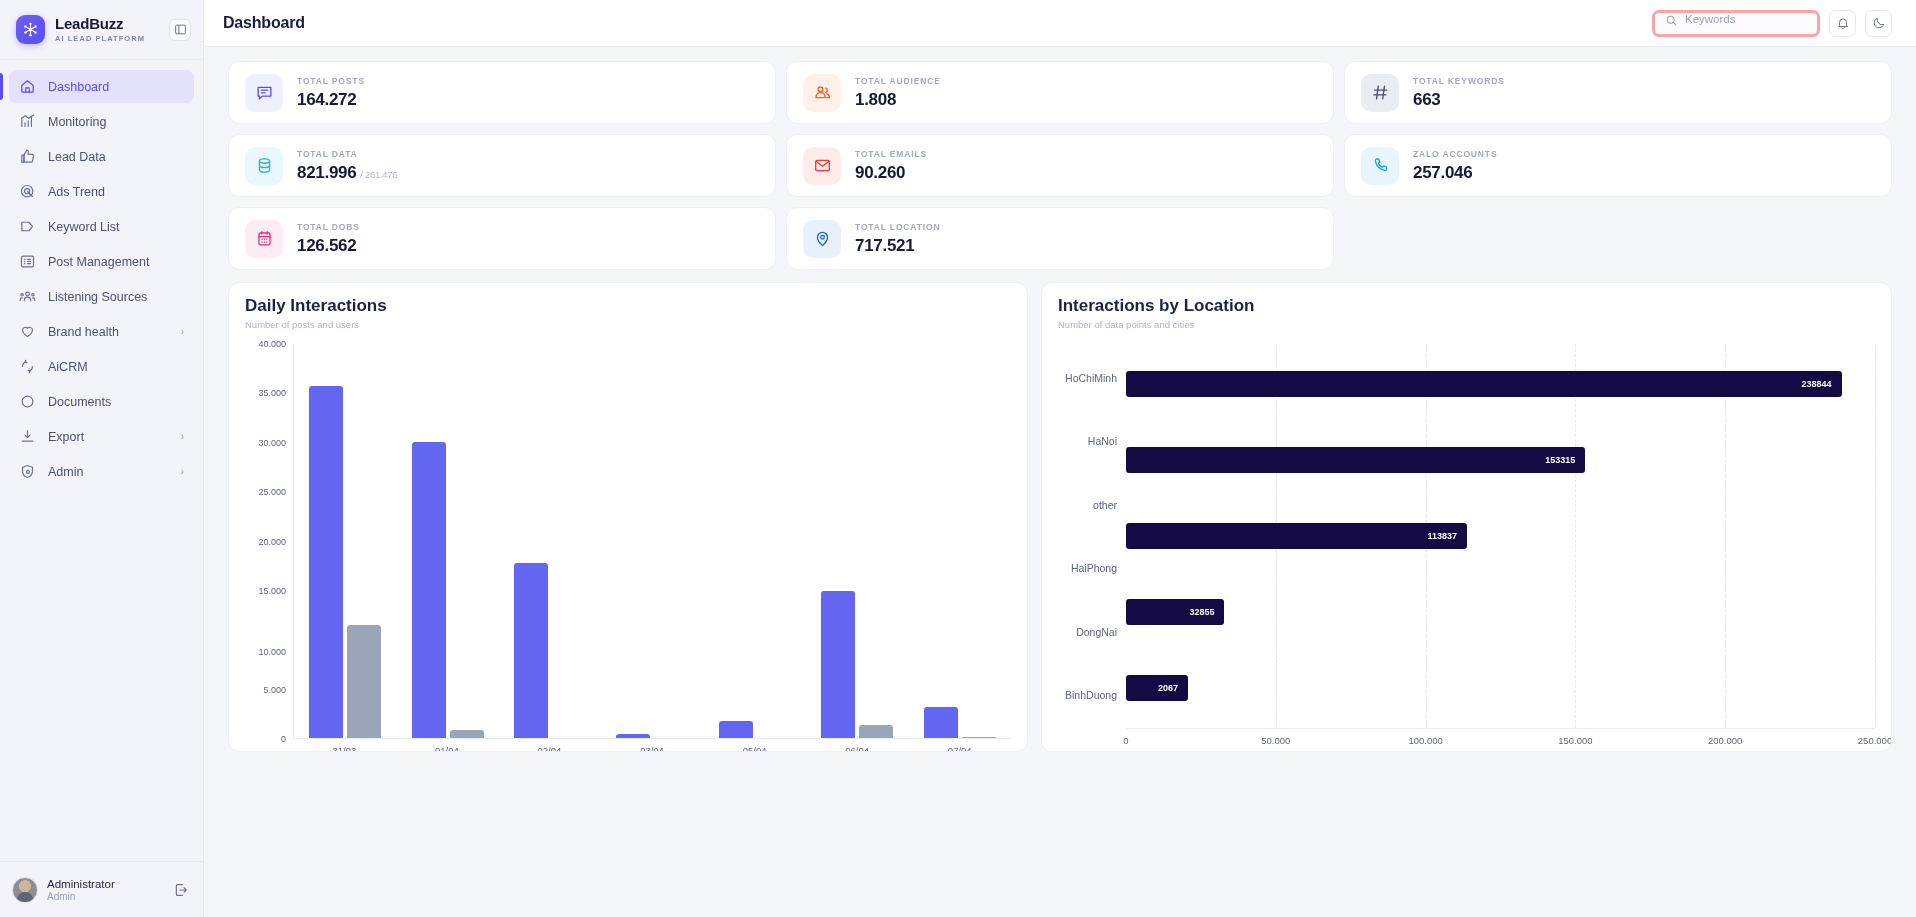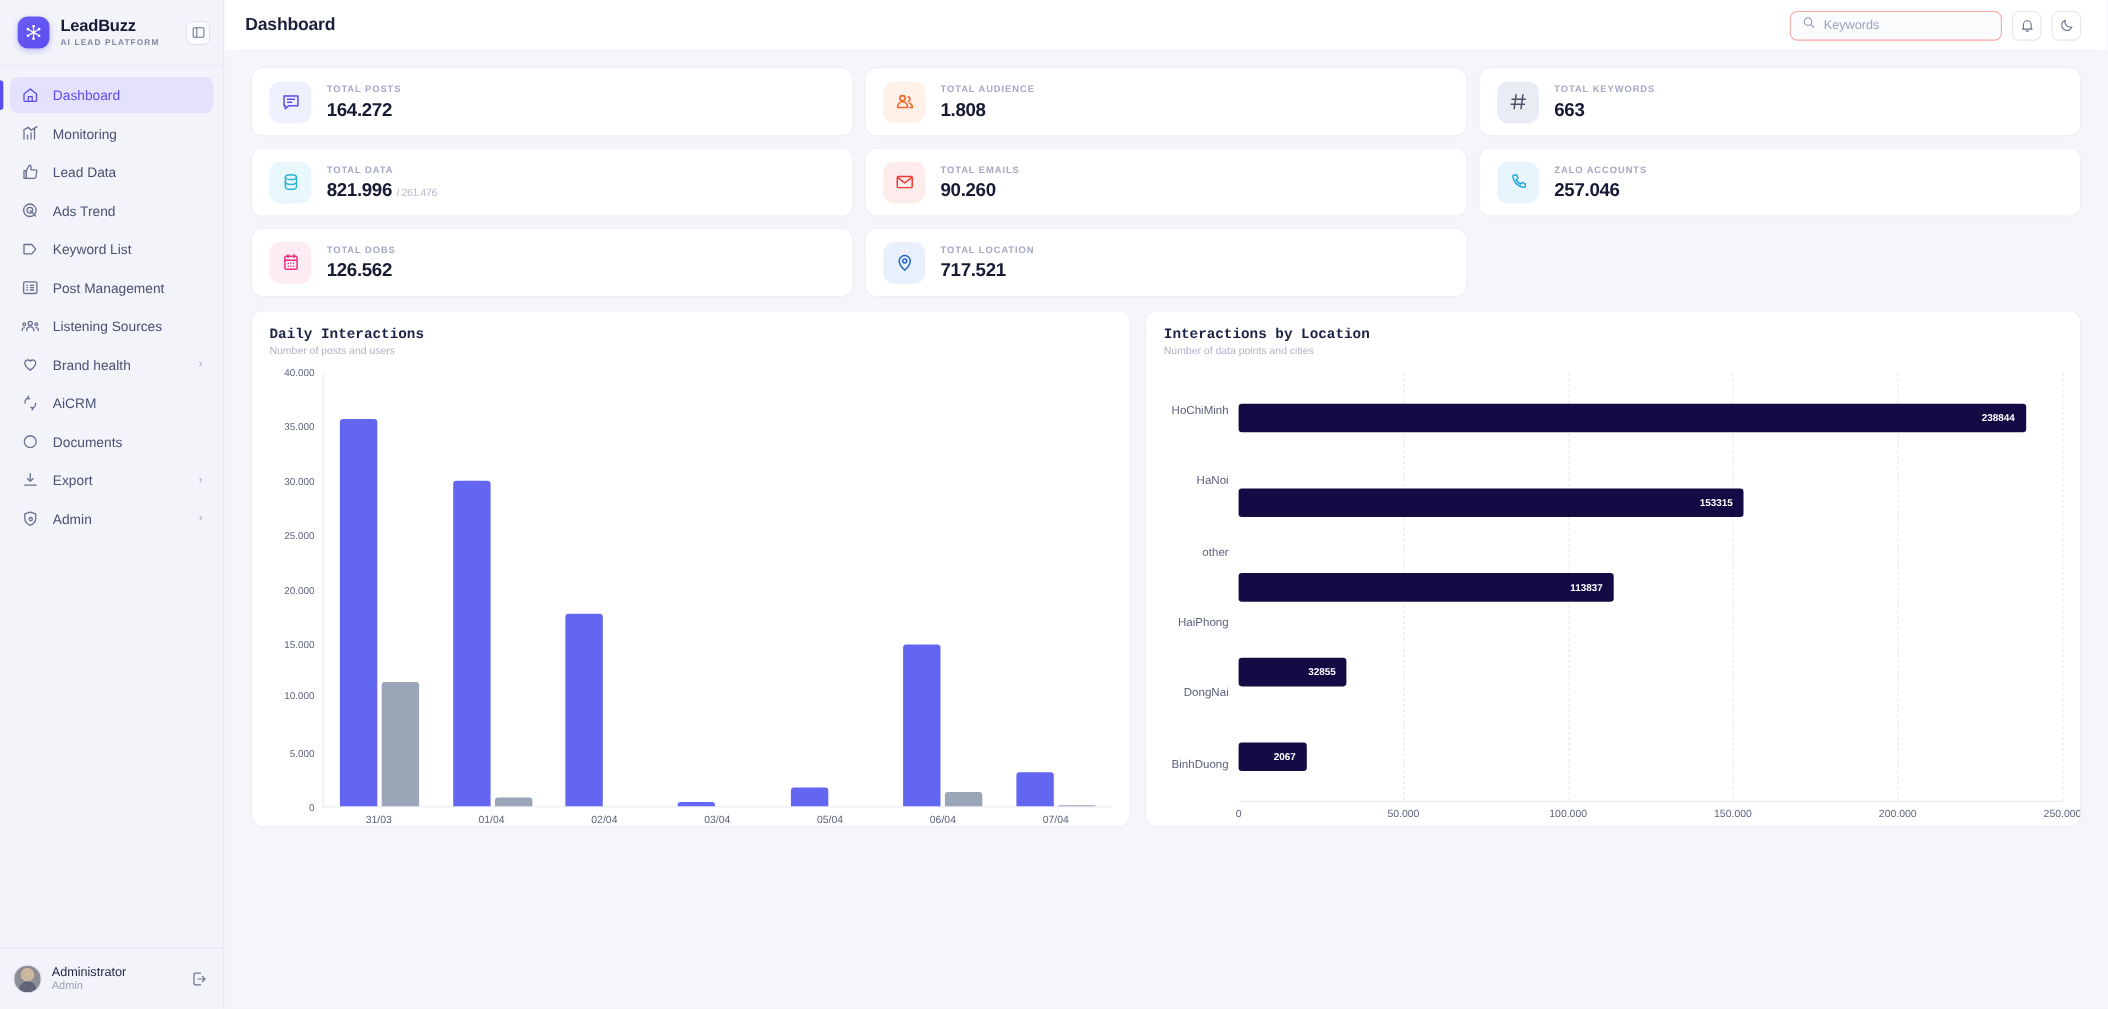--- a/index.html
+++ b/index.html
@@ -100,22 +100,22 @@
     background: #f4f6fa; overflow: hidden; }
   .topbar {
     height: 47px; background: #fff; border-bottom: 1px solid #ebedf4;
     display: flex; align-items: center; padding: 0 24px 0 19px;
     flex: 0 0 47px;
   }
   .page-title { font-size: 16px; font-weight: bold; color: #1b1f3b;
     letter-spacing: -0.2px; }
   .topbar-right { margin-left: auto; display: flex; align-items: center; gap: 9px; }
   .search-box {
-    width: 193px; height: 27px; border: 1px solid #fca5a5; border-radius: 7px;
-    background: #fbfcfe; display: flex; align-items: center; gap: 7px;
+    width: 168px; height: 27px; border: 3px solid #fca5a5; border-radius: 7px;
+    background: #fbfcfe; display: flex; align-items: flex-start; gap: 7px;
     padding: 0 10px;
   }
   .search-box input {
     border: none; outline: none; background: transparent;
     font-size: 11.5px; color: #4a5172; width: 100%;
     font-family: "Liberation Sans", sans-serif;
   }
   .search-box input::placeholder { color: #9aa1ba; }
   .icon-btn {
     width: 27px; height: 27px; border: 1px solid #e3e6f0; border-radius: 7px;
@@ -154,21 +154,21 @@
 
   
   .charts-row { display: flex; gap: 13px; height: 470px; }
   .panel {
     background: #fff; border: 1px solid #edeff6; border-radius: 11px;
     padding: 13px 16px 0 16px; display: flex; flex-direction: column;
     overflow: hidden;
   }
   .panel-left { flex: 0 0 800px; }
   .panel-right { flex: 1; }
-  .panel-title { font-size: 13px; font-weight: bold; color: #1b2244; font-family: Liberation Mono, monospace; }
+  .panel-title { font-size: 17px; font-weight: bold; color: #1b2244; }
   .panel-sub { font-size: 9.5px; color: #aeb3c6; margin-top: 3px; }
 
   
   .vchart { flex: 1; display: flex; margin-top: 14px; position: relative; }
   .v-yaxis {
     width: 48px; flex: 0 0 48px; position: relative;
     height: 395px;
   }
   .v-ytick {
     position: absolute; right: 7px; font-size: 9px; color: #5d637e;
@@ -563,21 +563,21 @@
           <div class="panel-title">Daily Interactions</div>
           <div class="panel-sub">Number of posts and users</div>
           <div class="vchart">
             <div class="v-yaxis" id="v-yaxis">
                 <div class="v-ytick" style="top: 0px;">40.000</div>
                 <div class="v-ytick" style="top: 49.375px;">35.000</div>
                 <div class="v-ytick" style="top: 98.75px;">30.000</div>
                 <div class="v-ytick" style="top: 148.125px;">25.000</div>
                 <div class="v-ytick" style="top: 197.5px;">20.000</div>
                 <div class="v-ytick" style="top: 246.875px;">15.000</div>
-                <div class="v-ytick" style="top: 293px;">10.000</div>
+                <div class="v-ytick" style="top: 308px;">10.000</div>
                 <div class="v-ytick" style="top: 345.625px;">5.000</div>
                 <div class="v-ytick" style="top: 395px;">0</div>
               </div>
             <div class="v-plot" id="v-plot">
                 <div class="v-group">
                   <div class="v-bar posts" style="height: 351.55px; background: rgb(99, 102, 241);"></div>
                   <div class="v-bar users" style="height: 112.575px; background: rgb(154, 165, 184);"></div>
                 </div>
                 <div class="v-group">
                   <div class="v-bar posts" style="height: 296.25px; background: rgb(99, 102, 241);"></div>

